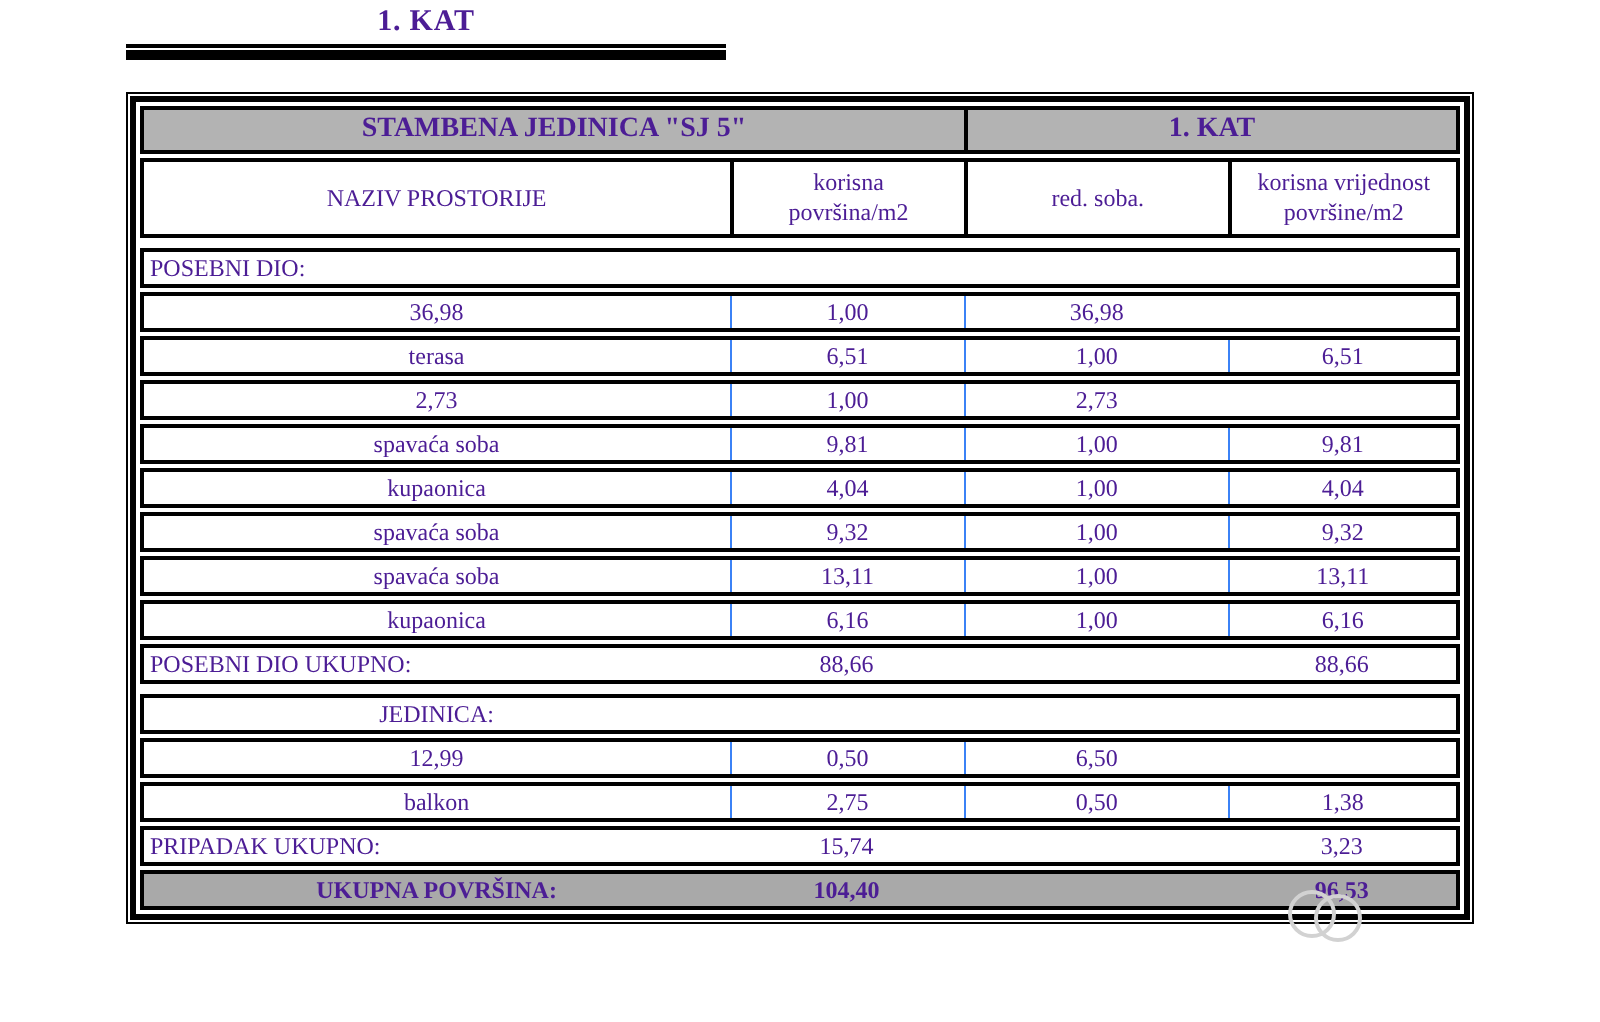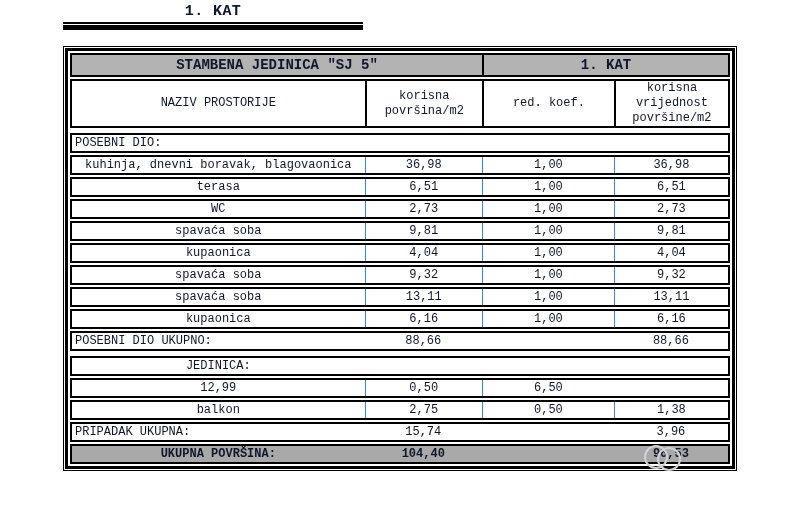--- a/index.html
+++ b/index.html
@@ -1,18 +1,18 @@
 <!DOCTYPE html>
 <html><head>
 <meta charset="utf-8">
 <style>
   html,body { margin:0; padding:0; background:#fff; }
   .page {
     position:relative; width:800px; height:511px; background:#ffffff;
-    font-family:Liberation Mono, monospace; color:#0f172a; overflow:hidden;
+    font-family:Liberation Serif, serif; color:#4c1d95; overflow:hidden;
   }
 
   
   .title-block { position:absolute; left:63px; top:3px; width:300px; }
   .title { text-align:center; font-weight:bold; font-size:15px; letter-spacing:.4px; }
   .rule-thin  { height:2px; background:#000; margin-top:2px; }
   .rule-thick { height:5px; background:#000; margin-top:1px; }
 
   
   .frame-outer { position:absolute; left:63px; top:46px; width:674px;
@@ -66,43 +66,41 @@
 
       <div class="t-row header1">
         <span>STAMBENA JEDINICA "SJ 5"</span>
         <span>1. KAT</span>
       </div>
 
       <div class="t-row header2">
         <span>NAZIV PROSTORIJE</span>
         <span>korisna
 površina/m2</span>
-        <span>red. koef.</span>
+        <span>red. soba.</span>
         <span>korisna vrijednost
 površine/m2</span>
       </div>
 
       <div>
           <div class="t-row section">
             <span class="full">POSEBNI DIO:</span>
           </div>
           <div class="t-row data">
-            <span>kuhinja, dnevni boravak, blagovaonica</span>
             <span>36,98</span>
             <span>1,00</span>
             <span>36,98</span>
           </div>
           <div class="t-row data">
             <span>terasa</span>
             <span>6,51</span>
             <span>1,00</span>
             <span>6,51</span>
           </div>
           <div class="t-row data">
-            <span>WC</span>
             <span>2,73</span>
             <span>1,00</span>
             <span>2,73</span>
           </div>
           <div class="t-row data">
             <span>spavaća soba</span>
             <span>9,81</span>
             <span>1,00</span>
             <span>9,81</span>
           </div>
@@ -144,24 +142,24 @@
             <span>0,50</span>
             <span>6,50</span>
           </div>
           <div class="t-row data">
             <span>balkon</span>
             <span>2,75</span>
             <span>0,50</span>
             <span>1,38</span>
           </div>
           <div class="t-row total">
-            <span class="lbl">PRIPADAK UKUPNA:</span>
+            <span class="lbl">PRIPADAK UKUPNO:</span>
             <span>15,74</span>
             <span></span>
-            <span>3,96</span>
+            <span>3,23</span>
           </div>
           <div class="t-row grand">
             <span>UKUPNA POVRŠINA:</span>
             <span>104,40</span>
             <span></span>
             <span>96,53</span>
           </div>
         </div>
 
     </div>

